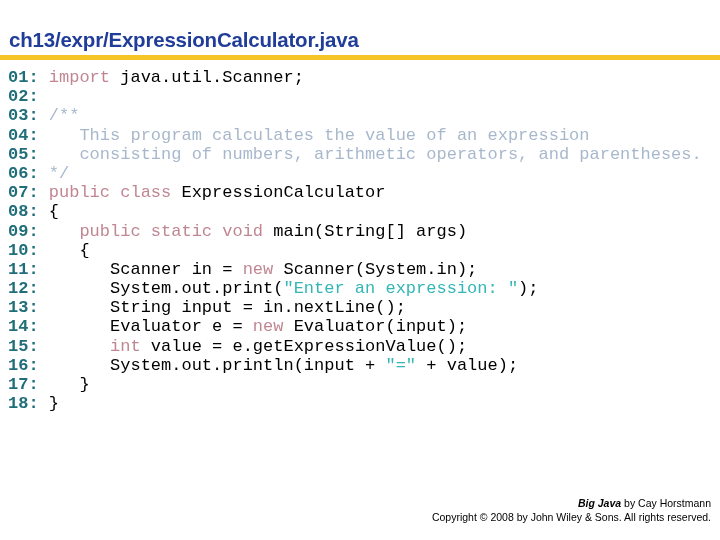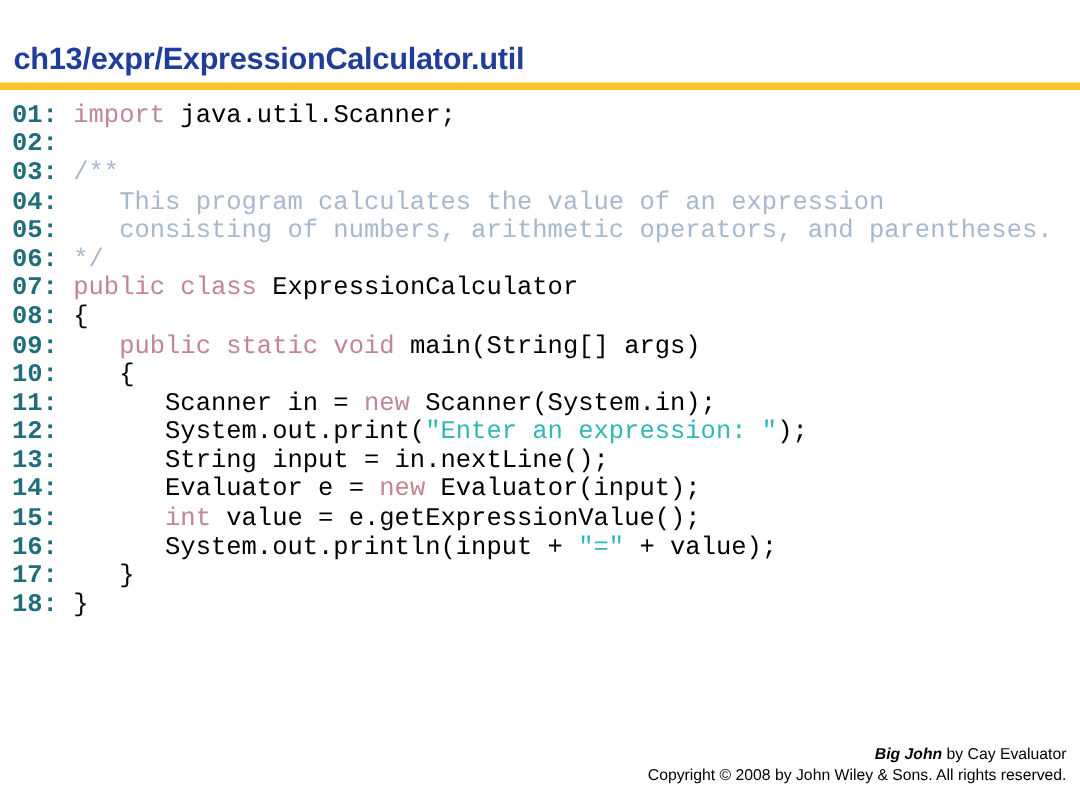--- a/index.html
+++ b/index.html
@@ -78,22 +78,22 @@
     color: #000000;
     line-height: 14px;
   }
   #footer-line-1 { display: block; }
   #footer-line-2 { display: block; }
   .book-title { font-style: italic; font-weight: bold; }
 </style>
 </head>
 <body>
 
-<div id="slide-title">ch13/expr/ExpressionCalculator.util</div>
+<div id="slide-title">ch13/expr/ExpressionCalculator.java</div>
 
 <div id="title-rule"></div>
 
 <div id="code-block"><span class="code-line"><span class="lineno">01:</span><span> </span><span class="tok-keyword">import </span><span class="tok-plain">java.util.Scanner;</span></span><span class="code-line"><span class="lineno">02:</span><span> </span></span><span class="code-line"><span class="lineno">03:</span><span> </span><span class="tok-comment">/**</span></span><span class="code-line"><span class="lineno">04:</span><span> </span><span class="tok-comment">   This program calculates the value of an expression</span></span><span class="code-line"><span class="lineno">05:</span><span> </span><span class="tok-comment">   consisting of numbers, arithmetic operators, and parentheses.</span></span><span class="code-line"><span class="lineno">06:</span><span> </span><span class="tok-comment">*/</span></span><span class="code-line"><span class="lineno">07:</span><span> </span><span class="tok-keyword">public class </span><span class="tok-plain">ExpressionCalculator</span></span><span class="code-line"><span class="lineno">08:</span><span> </span><span class="tok-plain">{</span></span><span class="code-line"><span class="lineno">09:</span><span> </span><span class="tok-plain">   </span><span class="tok-keyword">public static void </span><span class="tok-plain">main(String[] args)</span></span><span class="code-line"><span class="lineno">10:</span><span> </span><span class="tok-plain">   {</span></span><span class="code-line"><span class="lineno">11:</span><span> </span><span class="tok-plain">      Scanner in = </span><span class="tok-keyword">new </span><span class="tok-plain">Scanner(System.in);</span></span><span class="code-line"><span class="lineno">12:</span><span> </span><span class="tok-plain">      System.out.print(</span><span class="tok-string">"Enter an expression: "</span><span class="tok-plain">);</span></span><span class="code-line"><span class="lineno">13:</span><span> </span><span class="tok-plain">      String input = in.nextLine();</span></span><span class="code-line"><span class="lineno">14:</span><span> </span><span class="tok-plain">      Evaluator e = </span><span class="tok-keyword">new </span><span class="tok-plain">Evaluator(input);</span></span><span class="code-line"><span class="lineno">15:</span><span> </span><span class="tok-plain">      </span><span class="tok-keyword">int </span><span class="tok-plain">value = e.getExpressionValue();</span></span><span class="code-line"><span class="lineno">16:</span><span> </span><span class="tok-plain">      System.out.println(input + </span><span class="tok-string">"="</span><span class="tok-plain"> + value);</span></span><span class="code-line"><span class="lineno">17:</span><span> </span><span class="tok-plain">   }</span></span><span class="code-line"><span class="lineno">18:</span><span> </span><span class="tok-plain">}</span></span></div>
 
 <div id="footer">
-  <span id="footer-line-1"><span class="book-title">Big John</span><span> by Cay Evaluator</span></span>
+  <span id="footer-line-1"><span class="book-title">Big Java</span><span> by Cay Horstmann</span></span>
   <span id="footer-line-2">Copyright © 2008 by John Wiley &amp; Sons.  All rights reserved.</span>
 </div>
 
 </body></html>

